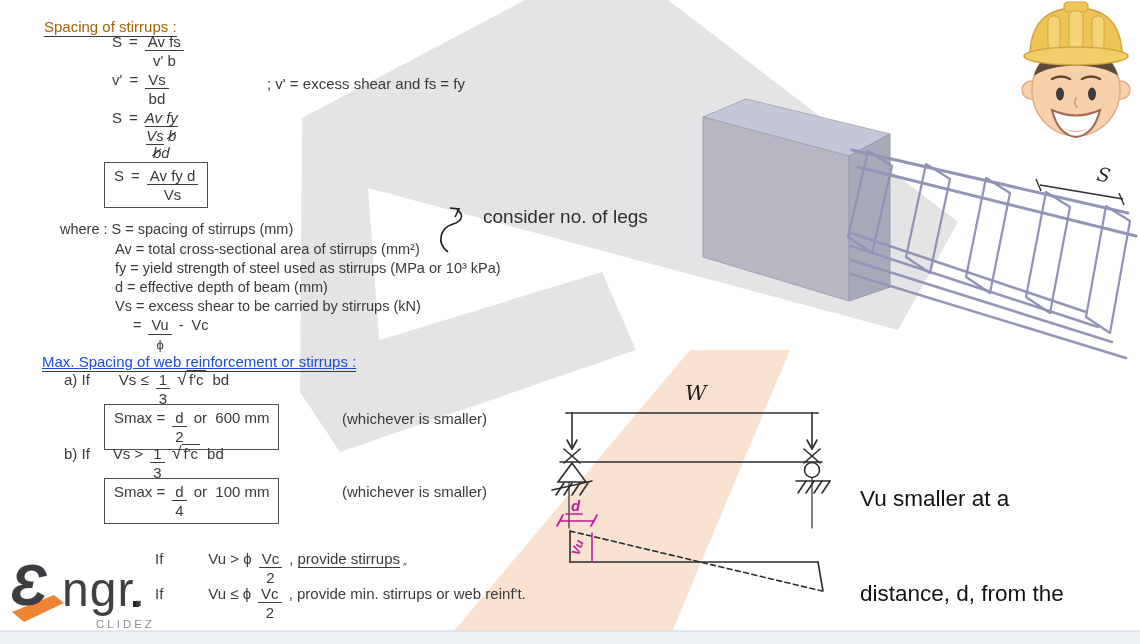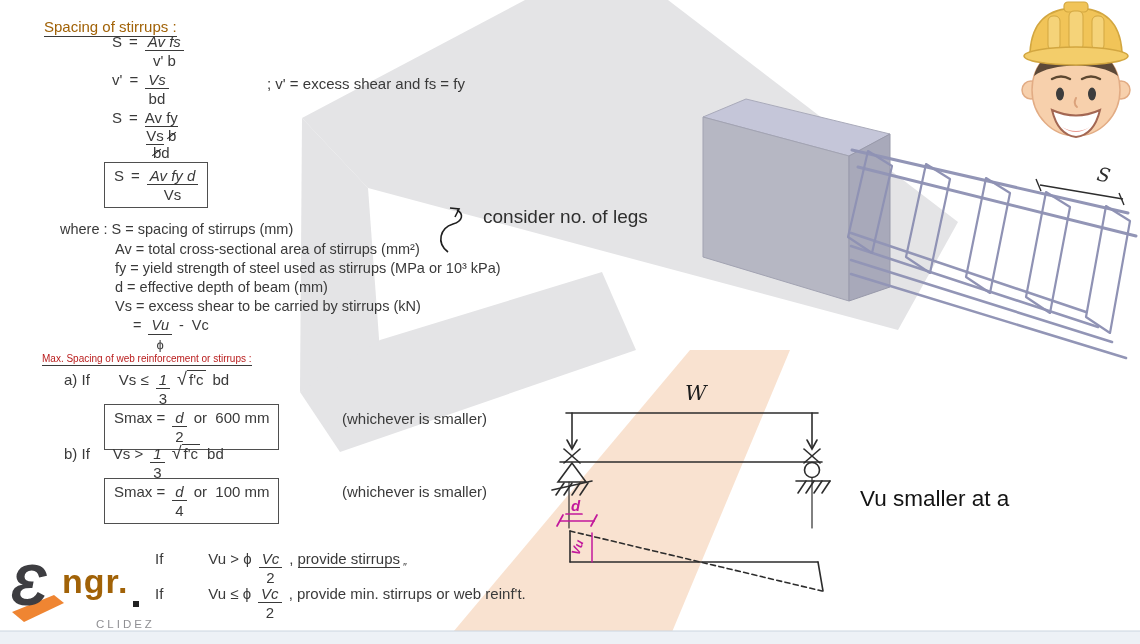--- a/index.html
+++ b/index.html
@@ -2,37 +2,37 @@
 <html><head>
 <meta charset="utf-8">
 <style>
   html,body{margin:0;padding:0;background:#ffffff;}
   .stage{position:relative;width:1140px;height:644px;overflow:hidden;background:#fff;
          font-family:"Liberation Sans",sans-serif;}
   .abs{position:absolute;}
   .fx{position:absolute;display:flex;align-items:flex-start;gap:7px;color:#3a3a3a;
       font-size:15px;line-height:17px;white-space:pre;}
   .frac{display:inline-flex;flex-direction:column;align-items:center;}
-  .frac .num{border-bottom:1.6px solid #3a3a3a;padding:0 3px;font-style:italic;}
+  .frac .num{border-bottom:1.6px solid #3a3a3a;padding:0 3px;}
   .frac .den{padding-top:1px;}
   .den-sm{font-size:13px;}
   .ub{border-bottom:1.6px solid #3a3a3a;}
   .title-ul{border-bottom:1.5px solid #3a3a3a;padding-bottom:1px;}
   .boxed{border:1.6px solid #4f4f4f;padding:4px 9px;}
-  .stack{display:inline-flex;flex-direction:column;align-items:center;line-height:17px;}
+  .stack{display:inline-flex;flex-direction:column;align-items:center;line-height:17px;font-style:italic;}
   .strike{position:relative;display:inline-block;}
   .strike::after{content:"";position:absolute;left:-2px;top:48%;width:135%;
                  border-top:1.6px solid #232323;transform:rotate(-38deg);}
   .sqrtv{font-size:18px;line-height:16px;}
   .sqrt-arg{border-top:1.5px solid #3a3a3a;padding:0 2px;}
   .where-line{position:absolute;color:#3a3a3a;font-size:14.5px;white-space:pre;}
   .note-right{position:absolute;color:#131313;font-size:22.5px;line-height:31.5px;white-space:pre;}
   .legs{position:absolute;color:#2e2e2e;font-size:19px;white-space:pre;}
   .note-sm{position:absolute;color:#3a3a3a;font-size:15px;white-space:pre;}
-  .logo-name{position:absolute;color:#a16207;font-size:34px;font-weight:700;letter-spacing:1px;}
+  .logo-name{position:absolute;color:#404040;font-size:48px;font-weight:400;letter-spacing:1px;}
   .logo-sub{position:absolute;color:#8f8f93;font-size:11.5px;letter-spacing:3px;}
   .logo-glyph{position:absolute;color:#3d3d41;font-size:58px;font-weight:700;font-style:italic;line-height:58px;}
   .bullet{position:absolute;width:6px;height:6px;background:#222;}
   .tick{font-size:11px;margin-top:9px;margin-left:-4px;}
 </style>
 </head>
 <body>
 
 <div class="stage">
 
@@ -219,21 +219,21 @@
     <span>=</span>
     <span class="frac">
       <span class="num">Vu</span>
       <span class="den den-sm">ϕ</span>
     </span>
     <span>-  Vc</span>
   </div>
 
   <div class="legs" style="left:483px;top:206px;">consider no. of legs</div>
 
-  <div class="abs" style="left:42px;top:353px;color:#b91c1c;font-size:10px;">
+  <div class="abs" style="left:42px;top:353px;color:#1d4ed8;font-size:15px;text-decoration:underline;">
     <span class="title-ul">Max. Spacing of web reinforcement or stirrups :</span>
   </div>
 
   <div class="fx" style="left:64px;top:371px;">
     <span style="margin-right:22px;">a) If</span>
     <span>Vs ≤</span>
     <span class="frac">
       <span class="num">1</span>
       <span class="den">3</span>
     </span>
@@ -290,20 +290,21 @@
       <span class="num">Vc</span>
       <span class="den">2</span>
     </span>
     <span><span>, </span><span>provide min. stirrups or web reinf't.</span></span>
   </div>
 
   <div class="bullet" style="left:133px;top:601px;"></div>
 
   <div class="note-right" style="left:860px;top:420px;">
     <div>Vu smaller at a</div>
+    <div>distance, d, from the</div>
     
   </div>
 
   <div class="logo-glyph" style="left:10px;top:556px;">Ɛ</div>
   <div class="logo-name" style="left:62px;top:562px;">ngr.</div>
   <div class="logo-sub" style="left:96px;top:618px;">CLIDEZ</div>
 
 </div>
 
 </body></html>

